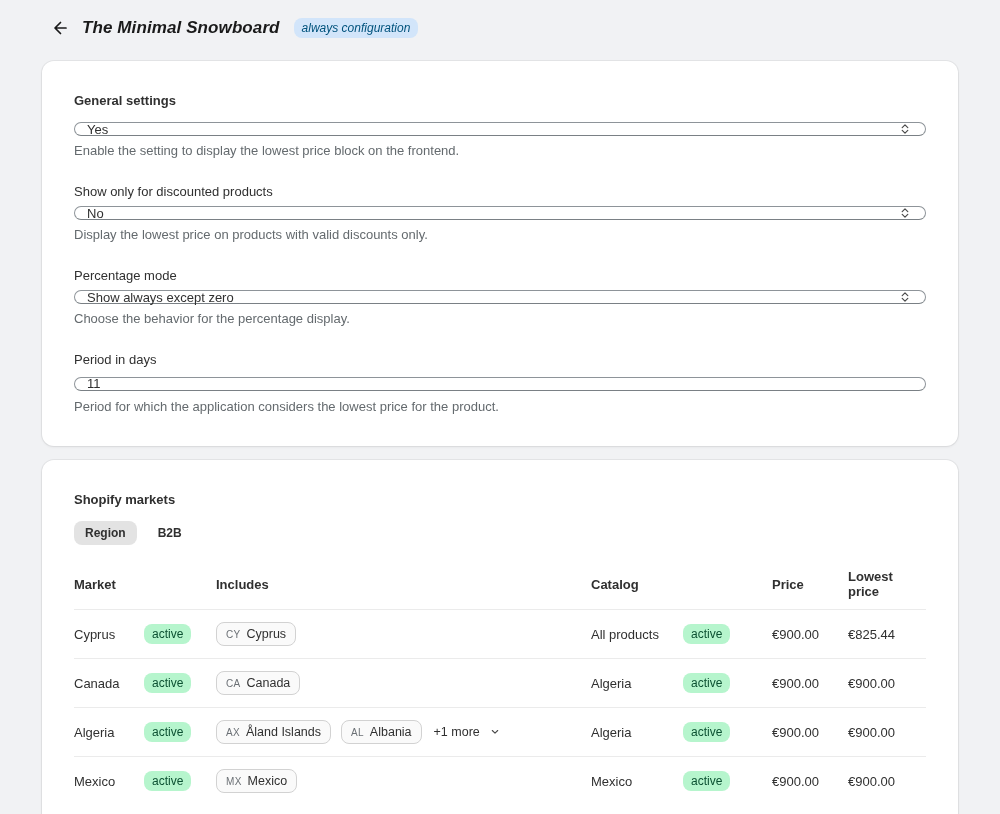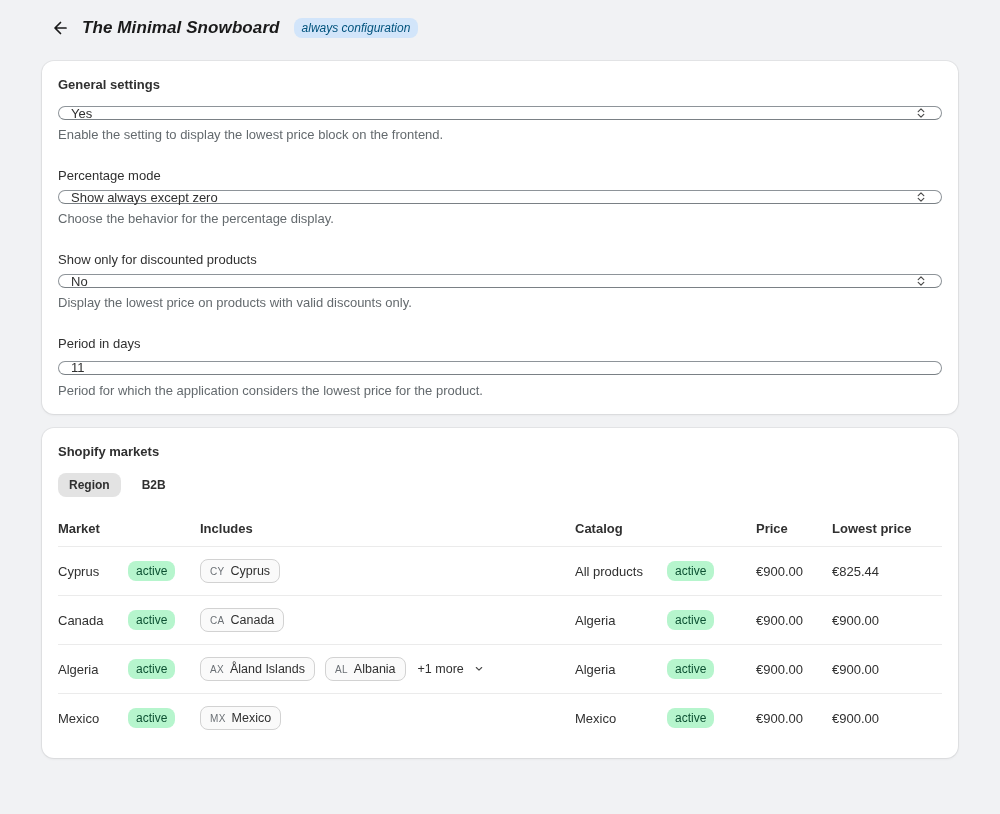--- a/index.html
+++ b/index.html
@@ -54,21 +54,21 @@
   .badge.success {
     background: var(--badge-success-bg, #b6f5cd);
     color: var(--badge-success-text, #0c5132);
   }
 
   
   .card {
     background: #ffffff;
     border-radius: 12px;
     box-shadow: 0 1px 3px rgba(26,26,26,.07), 0 0 0 1px rgba(0,0,0,.05);
-    padding: 16px;
+    padding: 32px;
     margin-bottom: 14px;
   }
   .card-title {
     font-size: 13px;
     font-weight: 700;
     color: #303030;
     margin: 0 0 14px;
   }
 
   
@@ -219,46 +219,46 @@
       <span class="select-caret">
         <svg width="16" height="16" viewBox="0 0 20 20">
             <path d="M6.5 8.2 L10 4.8 L13.5 8.2 M6.5 11.8 L10 15.2 L13.5 11.8" fill="none" stroke="#4a4a4a" stroke-width="1.5" stroke-linecap="round" stroke-linejoin="round"></path>
           </svg>
       </span>
     </div>
     <p class="help-text">Enable the setting to display the lowest price block on the frontend.</p>
   </div>
 
   <div class="field">
+    <label class="field-label">Show only for discounted products</label>
+    <div class="select" role="button">
+      <span class="select-value">No</span>
+      <span class="select-caret">
+        <svg width="16" height="16" viewBox="0 0 20 20">
+            <path d="M6.5 8.2 L10 4.8 L13.5 8.2 M6.5 11.8 L10 15.2 L13.5 11.8" fill="none" stroke="#4a4a4a" stroke-width="1.5" stroke-linecap="round" stroke-linejoin="round"></path>
+          </svg>
+      </span>
+    </div>
+    <p class="help-text">Display the lowest price on products with valid discounts only.</p>
+  </div>
+
+  <div class="field">
     <label class="field-label">Percentage mode</label>
     <div class="select" role="button">
       <span class="select-value">Show always except zero</span>
       <span class="select-caret">
         <svg width="16" height="16" viewBox="0 0 20 20">
             <path d="M6.5 8.2 L10 4.8 L13.5 8.2 M6.5 11.8 L10 15.2 L13.5 11.8" fill="none" stroke="#4a4a4a" stroke-width="1.5" stroke-linecap="round" stroke-linejoin="round"></path>
           </svg>
       </span>
     </div>
     <p class="help-text">Choose the behavior for the percentage display.</p>
   </div>
 
   <div class="field">
-    <label class="field-label">Show only for discounted products</label>
-    <div class="select" role="button">
-      <span class="select-value">No</span>
-      <span class="select-caret">
-        <svg width="16" height="16" viewBox="0 0 20 20">
-            <path d="M6.5 8.2 L10 4.8 L13.5 8.2 M6.5 11.8 L10 15.2 L13.5 11.8" fill="none" stroke="#4a4a4a" stroke-width="1.5" stroke-linecap="round" stroke-linejoin="round"></path>
-          </svg>
-      </span>
-    </div>
-    <p class="help-text">Display the lowest price on products with valid discounts only.</p>
-  </div>
-
-  <div class="field">
     <label class="field-label">Period in days</label>
     <input class="text-input" type="text" value="11" style="">
     <p class="help-text">Period for which the application considers the lowest price for the product.</p>
   </div>
 </section>
 
 <section class="card">
   <h2 class="card-title">Shopify markets</h2>
 
   <div class="tabs">

